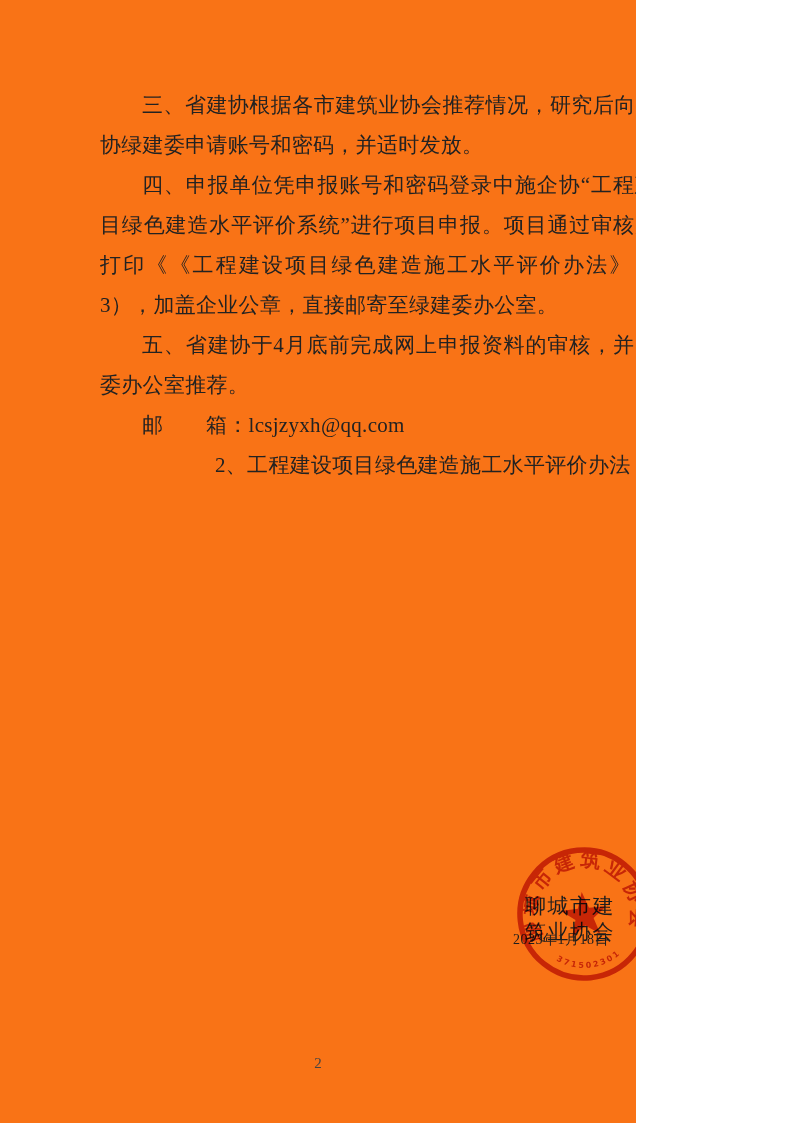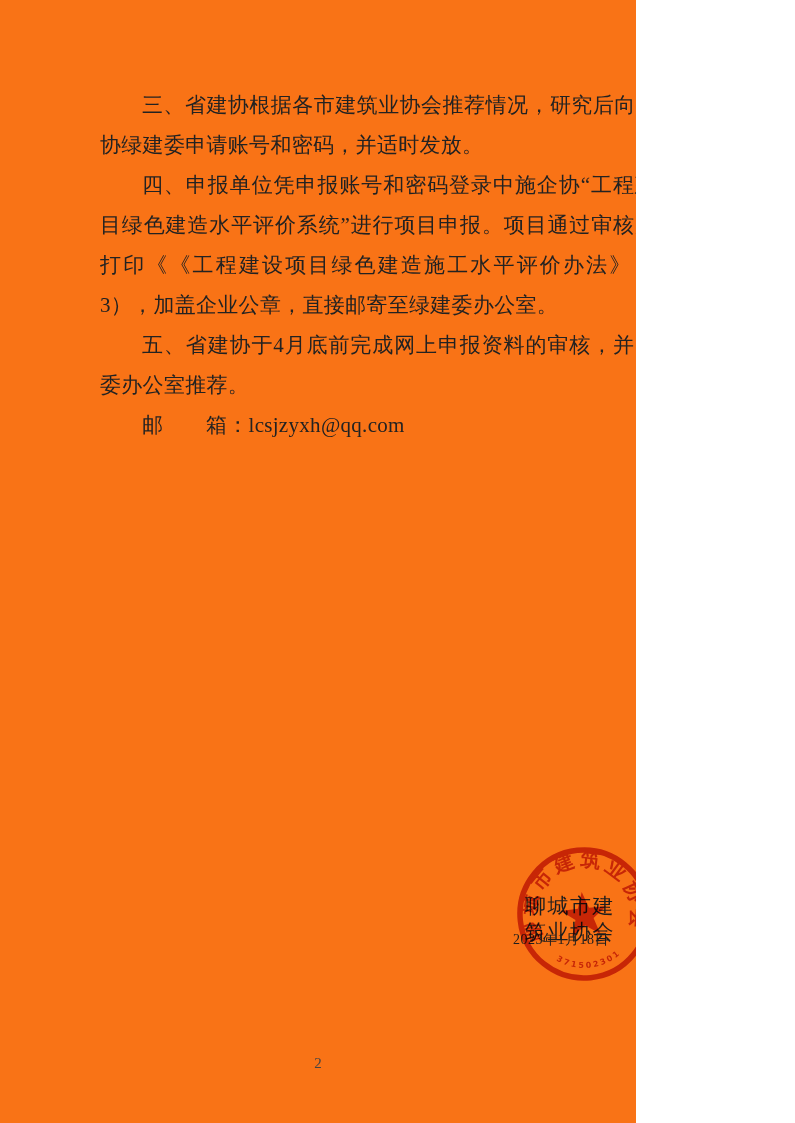--- a/index.html
+++ b/index.html
@@ -99,20 +99,21 @@
 </head>
 <body>
 
 <div class="page">
 
   <main class="content">
     <p class="para">三、省建协根据各市建筑业协会推荐情况，研究后向中施企协绿建委申请账号和密码，并适时发放。</p>
     <p class="para">四、申报单位凭申报账号和密码登录中施企协“工程建设项目绿色建造水平评价系统”进行项目申报。项目通过审核后下载打印《《工程建设项目绿色建造施工水平评价办法》（附件3），加盖企业公章，直接邮寄至绿建委办公室。</p>
     <p class="para">五、省建协于4月底前完成网上申报资料的审核，并向绿建委办公室推荐。</p>
     <p class="para">邮　　箱：lcsjzyxh@qq.com</p>
+    <p class="para sub-item">2、工程建设项目绿色建造施工水平评价办法</p>
   </main>
 
   <div class="sig-org">聊城市建筑业协会</div>
   <div class="sig-date">2023年1月18日</div>
 
   <svg class="seal" viewBox="0 0 170 170" xmlns="http://www.w3.org/2000/svg">
     <g transform="rotate(-6 85 85)">
       <circle class="ring" cx="85" cy="85" r="64"></circle>
       <path id="ringTextPath" d="M 41.5 105.3 A 48 48 0 1 1 128.5 105.3" fill="none"></path>
       <text class="ring-text">

